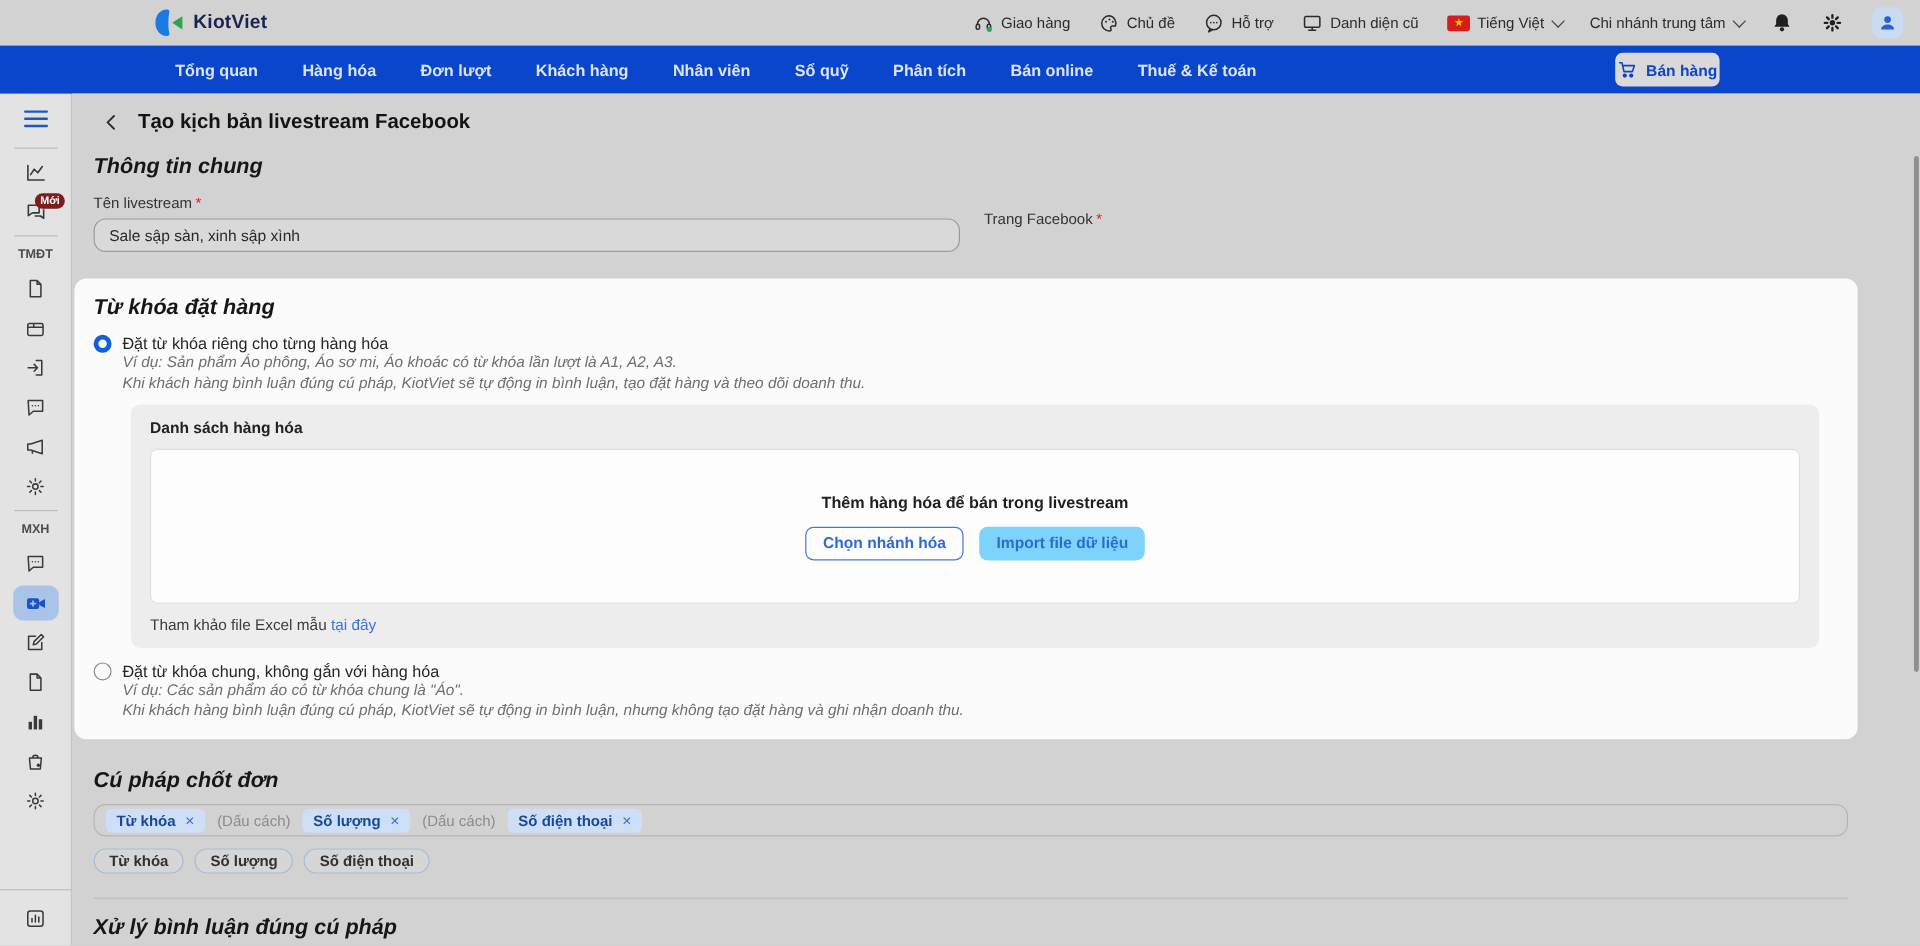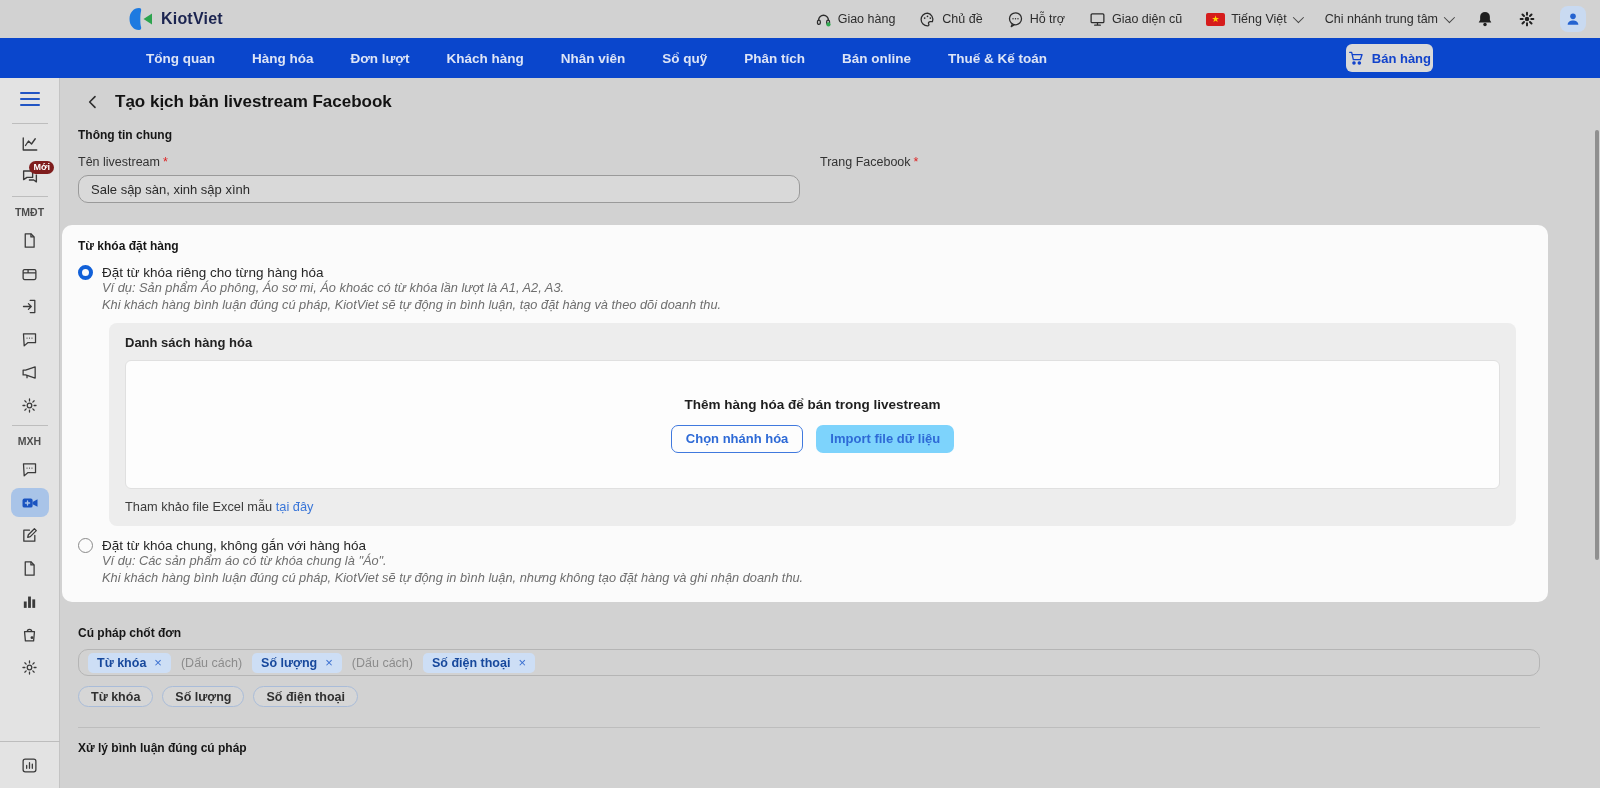--- a/index.html
+++ b/index.html
@@ -45,24 +45,24 @@
     font-weight:700; padding:1.5px 4.5px; border-radius:7px; line-height:1.1; }
   .side-spacer { flex:1; }
   .side-bottom-hr { width:60px; border-top:1px solid #bdbdbd; margin:0; }
   .side-bottom { height:46px; display:flex; align-items:center; justify-content:center; width:100%; color:#3a3a3a; cursor:pointer;}
 
   
   .main { flex:1; background:#d2d2d2; position:relative; overflow:hidden; }
   .page-head { margin:13px 0 0 25px; display:flex; align-items:center; gap:14px; height:22px; }
   .back { color:#2e2e2e; cursor:pointer; display:flex; align-items:center; }
   .page-title { font-size:17px; font-weight:700; color:#131313; }
-  .section-label { font-size:12px; font-weight:700; color:#161616; }
+  .section-label { font-size:18px; font-weight:700; color:#161616;font-style:italic; }
   .general-heading { margin:15px 0 0 18px; }
 
-  .form-row { margin:13px 55px 0 18px; display:flex; gap:20px; }
+  .form-row { margin:13px 55px 0 18px; display:flex; gap:20px;align-items:center; }
   .field-left { width:722px; }
   .field-right { flex:1; }
   .field label { display:block; font-size:12.5px; color:#333; margin-bottom:6px; }
   .req { color:#d22; margin-left:3px; }
   .text-input { height:28px; background:#d9d9d9; border:1px solid #9a9a9a; border-radius:10px;
     display:flex; align-items:center; padding:0 12px; font-size:13px; color:#2a2a2a; }
   .select { height:28px; background:#d9d9d9; border:1.5px solid #2f62d9; border-radius:10px;
     display:flex; align-items:center; padding:0 12px; font-size:13px; color:#2a2a2a;
     justify-content:space-between; cursor:pointer; }
   .select svg { color:#333; }
@@ -148,21 +148,21 @@
           <circle cx="12" cy="11" r="1" fill="currentColor" stroke="none"></circle>
           <circle cx="15.5" cy="11" r="1" fill="currentColor" stroke="none"></circle>
       </svg>
       <span>Hỗ trợ</span>
     </div>
     <div class="top-item">
       <svg width="17" height="17" viewBox="0 0 24 24" fill="none" stroke="currentColor" stroke-width="1.8" stroke-linecap="round">
         <rect x="3" y="4" width="18" height="12.5" rx="1.5"></rect>
           <path d="M12 16.5V20M8 20h8"></path>
       </svg>
-      <span>Giao diện cũ</span>
+      <span>Danh diện cũ</span>
     </div>
     <div class="top-item">
       <span class="flag">★</span>
       <span>Tiếng Việt</span>
       <span class="caret"></span>
     </div>
     <div class="top-item">
       <span>Chi nhánh trung tâm</span>
       <span class="caret"></span>
     </div>

